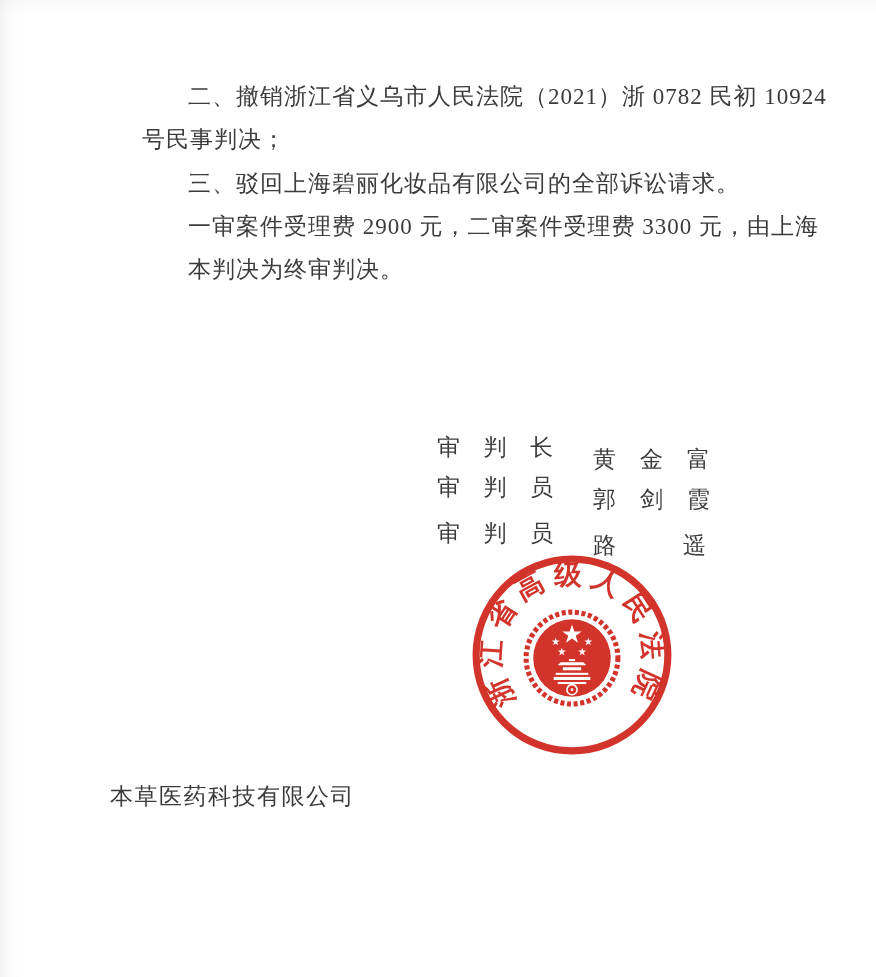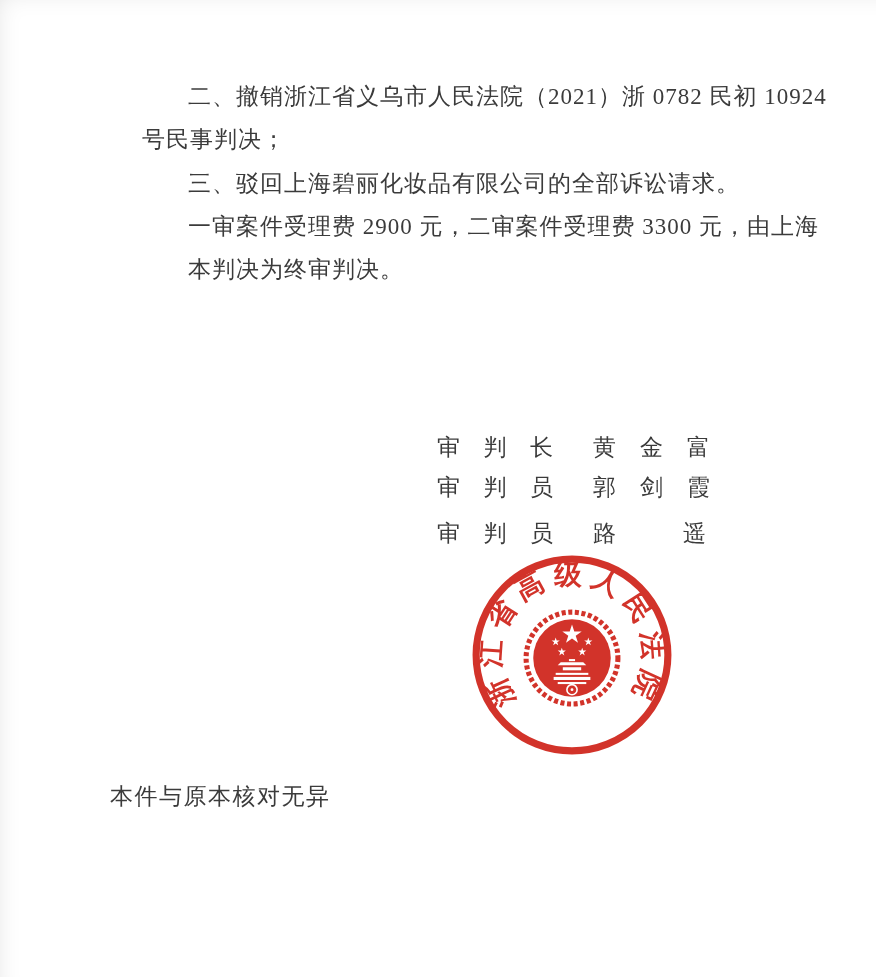--- a/index.html
+++ b/index.html
@@ -39,21 +39,21 @@
     left: 437px;
     height: 26px;
     line-height: 26px;
     font-size: 23px;
     white-space: nowrap;
   }
   .sig-title { letter-spacing: 23.5px; }
   .sig-name {
     position: absolute;
     left: 156px;
-    top: 0;
+    top: 12px;
     letter-spacing: 24px;
     white-space: nowrap;
   }
   .sig-name.spread { letter-spacing: 67px; text-align: right; }
   .sig-row-1 { top: 428px; margin-top: 7px; }
   .sig-row-2 { top: 475px; }
   .sig-row-3 { top: 521px; }
   .clerk-row { top: 826px; }
 
   .date-line {
@@ -144,16 +144,16 @@
       </g>
 
       <g>
         <circle cx="100" cy="134" r="5" fill="none" stroke="#ffffff" stroke-width="1.6"></circle>
         <circle cx="100" cy="134" r="1.4" fill="#ffffff"></circle>
       </g>
     </svg>
   </div>
 
 
-  <div class="proofread">本件与原本核对无异</div>
+  <div class="proofread">本草医药科技有限公司</div>
 
 
 </div>
 
 </body></html>

